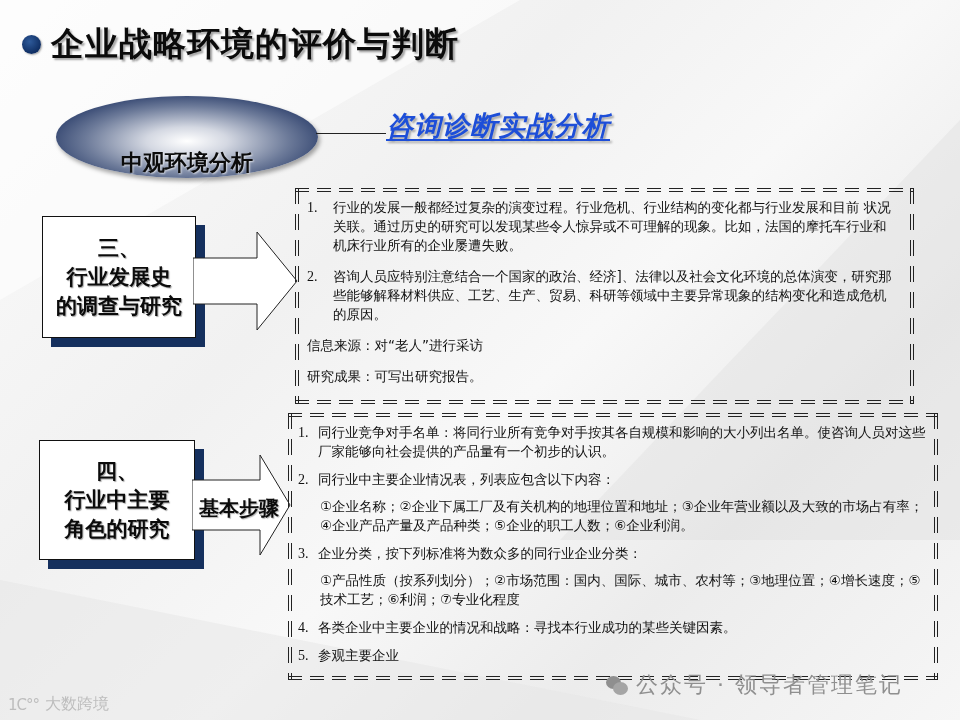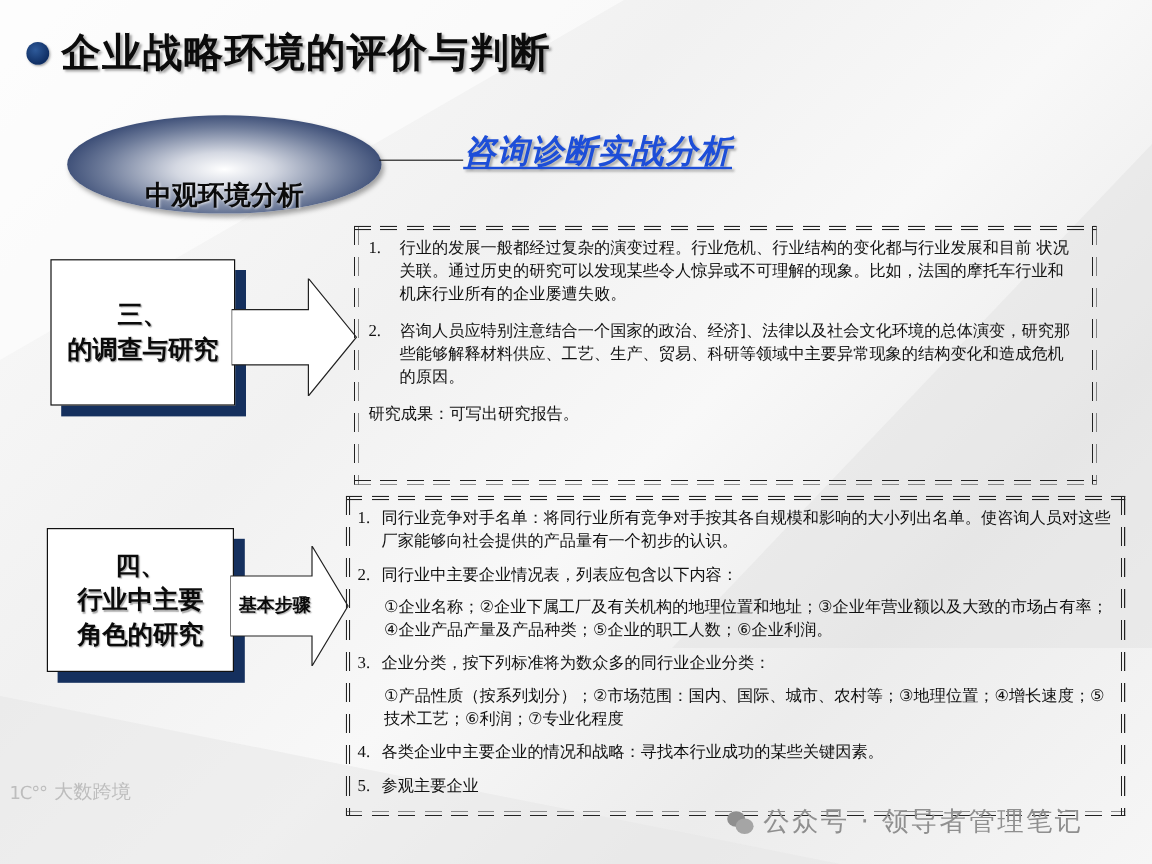--- a/index.html
+++ b/index.html
@@ -32,21 +32,21 @@
     position: absolute; background: #fff; border: 1px solid #111;
     box-shadow: 9px 9px 0 #15305e;
     display: flex; align-items: center; justify-content: center; text-align: center;
   }
   .section-box .txt { font-size: 21px; font-weight: bold; line-height: 29px; color: #0b0b0b; text-shadow: 1px 1px 1px rgba(0,0,0,0.35); }
   #box3 { left: 42px; top: 216px; width: 152px; height: 120px; }
   #box4 { left: 39px; top: 440px; width: 154px; height: 118px; }
 
   .arrow { position: absolute; }
   .arrow svg { display: block; }
-  .arrow-label { position: absolute; font-size: 15px; font-weight: bold; color: #0b0b0b; text-shadow: 1px 1px 1px rgba(0,0,0,0.3); }
+  .arrow-label { position: absolute; font-size: 20px; font-weight: bold; color: #0b0b0b; text-shadow: 1px 1px 1px rgba(0,0,0,0.3); }
 
   .dash-box { position: absolute; padding: 0; }
   .dash-box .frame { position: absolute; inset: 0; pointer-events: none; }
   .dash-box .frame .top, .dash-box .frame .bottom {
     position: absolute; left: 0; right: 0; height: 4px;
     background-image: repeating-linear-gradient(90deg, #222 0 14px, transparent 14px 22px);
     -webkit-mask: linear-gradient(#000 0 1px, transparent 1px 3px, #000 3px 4px);
     mask: linear-gradient(#000 0 1px, transparent 1px 3px, #000 3px 4px);
   }
   .dash-box .frame .top { top: 0; }
@@ -71,21 +71,21 @@
   #dash1 .content { left: 12px; top: 10px; width: 590px; }
   #dash1 .num { width: 26px; }
   #dash1 .gap { height: 12px; }
   #dash1 .plain { margin-top: 12px; }
 
   #dash2 .content { left: 10px; top: 10px; width: 630px; }
   #dash2 .num { width: 20px; }
   #dash2 .sub { margin-left: 22px; margin-top: 8px; }
   #dash2 .row { margin-top: 9px; }
 
-  .watermark-left { position: absolute; left: 8px; top: 650px; font-size: 16px; color: #bdbdbd; display: flex; align-items: center; }
+  .watermark-left { position: absolute; left: 8px; top: 694px; font-size: 16px; color: #bdbdbd; display: flex; align-items: center; }
   .watermark-left .logo { font-size: 15px; margin-right: 6px; letter-spacing: -1px; }
   .watermark-right { position: absolute; left: 606px; top: 670px; font-size: 22px; color: #8f8f8f; display: flex; align-items: center; letter-spacing: 2px; }
   .wechat-icon { width: 22px; height: 19px; position: relative; margin-right: 8px; }
   .wechat-icon .b1 { position: absolute; left: 0; top: 0; width: 15px; height: 13px; border-radius: 50%; background: #8f8f8f; }
   .wechat-icon .b2 { position: absolute; left: 7px; top: 6px; width: 15px; height: 13px; border-radius: 50%; background: #a5a5a5; }
 </style>
 </head>
 <body>
 
 <div class="bg-facet a"></div>
@@ -99,20 +99,21 @@
 
 <div class="oval">
   <span class="oval-text">中观环境分析</span>
 </div>
 <div class="connector-line"></div>
 <div class="subtitle">咨询诊断实战分析</div>
 
 <div class="section-box" id="box3">
   <div class="txt">
     <div>三、</div>
+    <div>行业发展史</div>
     <div>的调查与研究</div>
   </div>
 </div>
 <div class="arrow" style="left:193px; top:232px;">
   <svg width="106" height="98" viewBox="0 0 106 98">
     <polygon points="0,26 64,26 64,0 104,49 64,98 64,72 0,72" fill="#fff" stroke="#222" stroke-width="1"></polygon>
   </svg>
 </div>
 
 <div class="dash-box" id="dash1">
@@ -125,20 +126,21 @@
   <div class="content">
     <div class="item">
       <span class="num">1.</span>
       <span class="body">行业的发展一般都经过复杂的演变过程。行业危机、行业结构的变化都与行业发展和目前 状况关联。通过历史的研究可以发现某些令人惊异或不可理解的现象。比如，法国的摩托车行业和机床行业所有的企业屡遭失败。</span>
     </div>
     <div class="gap"></div>
     <div class="item">
       <span class="num">2.</span>
       <span class="body">咨询人员应特别注意结合一个国家的政治、经济]、法律以及社会文化环境的总体演变，研究那些能够解释材料供应、工艺、生产、贸易、科研等领域中主要异常现象的结构变化和造成危机的原因。</span>
     </div>
+    <div class="plain">信息来源：对“老人”进行采访</div>
     <div class="plain">研究成果：可写出研究报告。</div>
   </div>
 </div>
 
 <div class="section-box" id="box4">
   <div class="txt">
     <div>四、</div>
     <div>行业中主要</div>
     <div>角色的研究</div>
   </div>

